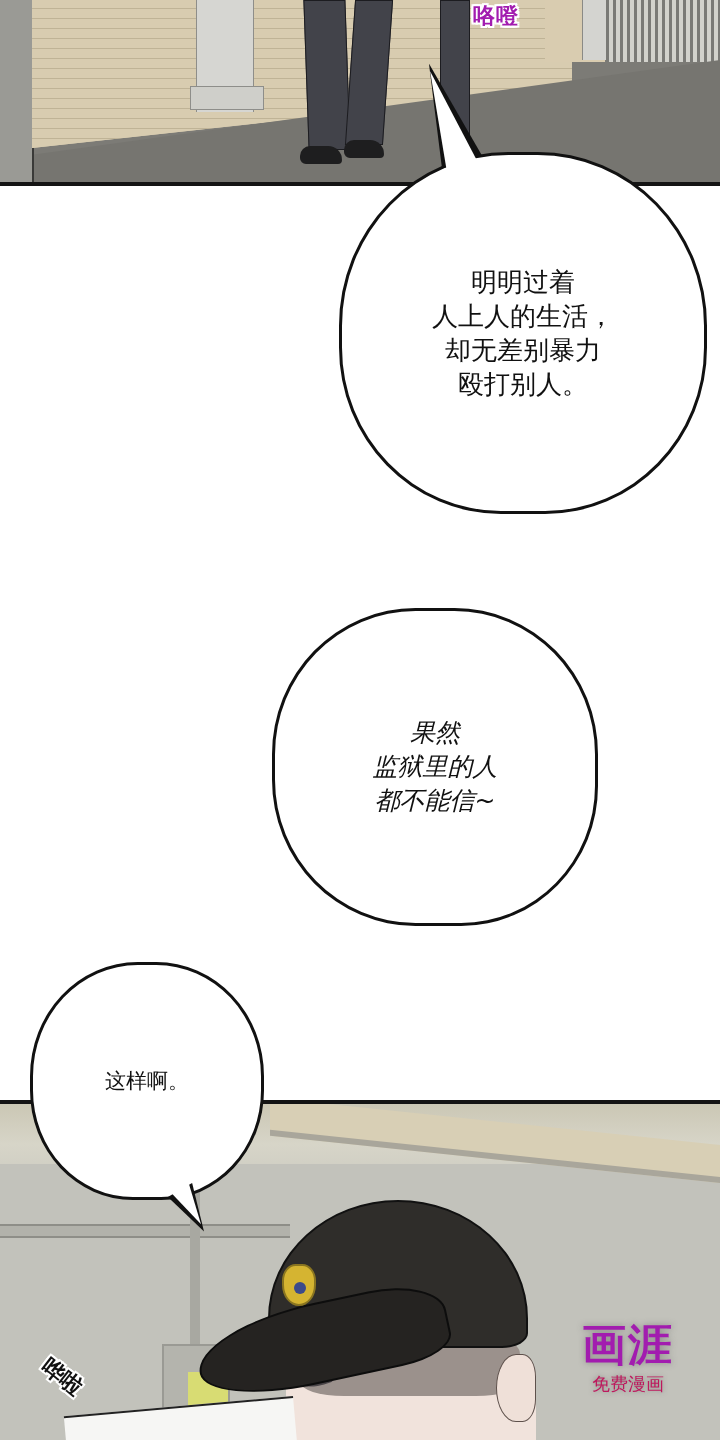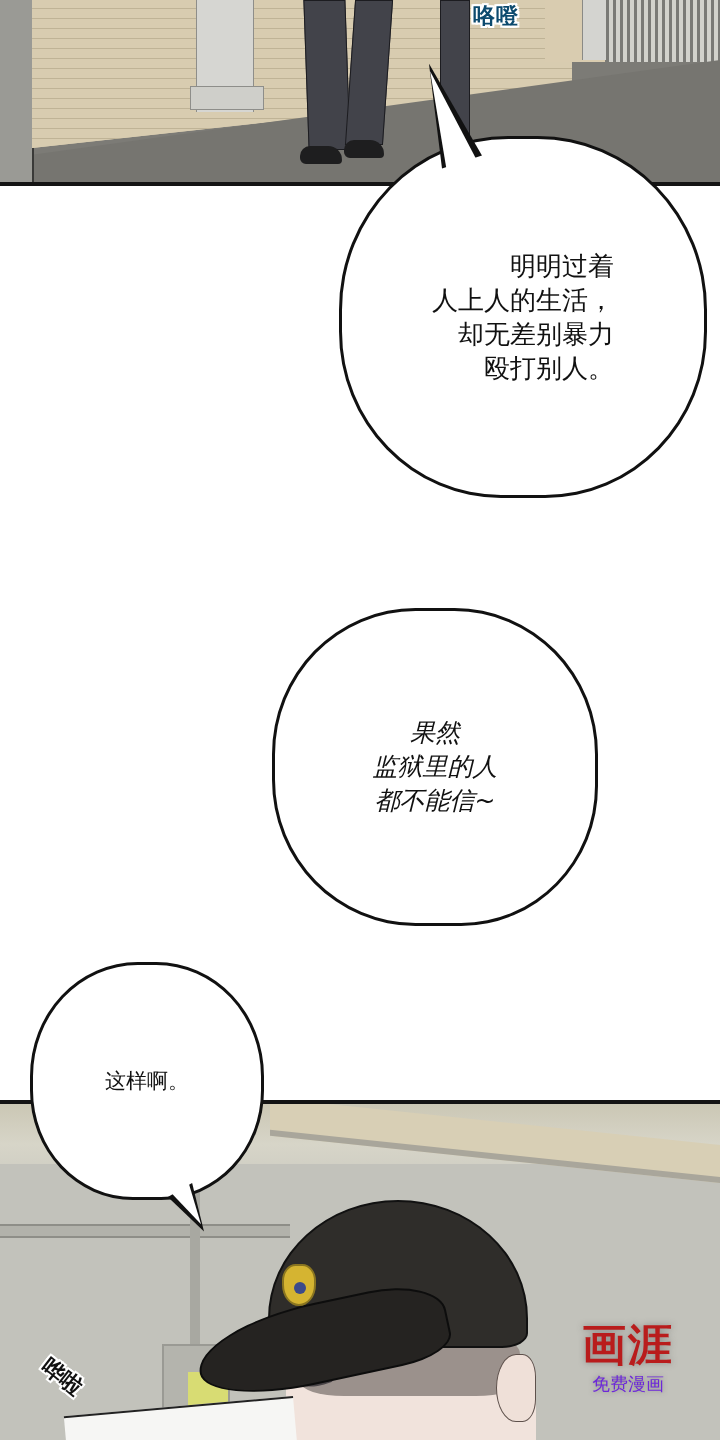--- a/index.html
+++ b/index.html
@@ -22,27 +22,27 @@
     clip-path: polygon(0 75%, 100% 0, 100% 100%, 0 100%); }
   .legs { position:absolute; left:300px; top:0; width:120px; height:170px; }
   .leg { position:absolute; background:#42434a; border:1px solid #1c1c20; }
   .leg.l1 { left:6px; top:0; width:42px; height:150px; transform:skewX(2deg); }
   .leg.l2 { left:50px; top:0; width:38px; height:145px; transform:skewX(-4deg); }
   .shoe { position:absolute; background:#1e1e1f; border-radius:10px 14px 4px 6px; }
   .shoe.s1 { left:0; top:146px; width:42px; height:18px; }
   .shoe.s2 { left:44px; top:140px; width:40px; height:18px; }
   .leg.l3 { left:440px; top:0; width:30px; height:150px; }
 
-  .sfx-top { position:absolute; left:460px; top:1px; font-size:22px; font-weight:bold; color:#0c4a6e;
+  .sfx-top { position:absolute; left:460px; top:1px; font-size:22px; font-weight:bold; color:#a21caf;
     text-shadow: -2px -2px 0 #fff, 2px -2px 0 #fff, -2px 2px 0 #fff, 2px 2px 0 #fff, 0 2px 0 #fff, 2px 0 0 #fff, 0 -2px 0 #fff, -2px 0 0 #fff; letter-spacing:1px;padding-left:13px; }
 
   
   .bubble { position:absolute; background:#fff; border:3px solid #111; display:flex; align-items:center; justify-content:center; text-align:center; z-index:5; }
   .bubble .text { font-size:26px; line-height:34px; color:#111; font-weight:500; white-space:pre-line; }
-  .bubble1 { left:339px; top:136px; width:368px; height:362px; border-radius:46% 46% 44% 44% / 48% 48% 46% 46%;text-align:right; }
+  .bubble1 { left:339px; top:152px; width:368px; height:362px; border-radius:46% 46% 44% 44% / 48% 48% 46% 46%; }
   .bubble2 { left:272px; top:608px; width:326px; height:318px; border-radius:44% 44% 42% 44% / 46% 46% 44% 46%;font-style:italic; }
   .bubble3 { left:30px; top:962px; width:234px; height:238px; border-radius:46% 46% 44% 44% / 48% 48% 46% 46%; }
   .bubble2 .text { font-size:25px; line-height:34px; }
   .bubble3 .text { font-size:21px; }
 
   .tail { position:absolute; z-index:6; width:0; height:0; }
   .tail1-outer { left:441px; top:58px; border-left:20px solid transparent; border-right:22px solid transparent; border-bottom:104px solid #111; transform:rotate(-18deg); transform-origin:bottom center; }
   .tail1-inner { left:446px; top:66px; border-left:15px solid transparent; border-right:17px solid transparent; border-bottom:100px solid #fff; transform:rotate(-18deg); transform-origin:bottom center; }
   .tail3-outer { left:166px; top:1190px; border-left:14px solid transparent; border-right:14px solid transparent; border-top:48px solid #111; transform:rotate(-30deg); transform-origin:top center; }
   .tail3-inner { left:170px; top:1188px; border-left:10px solid transparent; border-right:10px solid transparent; border-top:42px solid #fff; transform:rotate(-30deg); transform-origin:top center; }
@@ -66,22 +66,22 @@
   .ear { position:absolute; left:496px; top:250px; width:40px; height:68px; background:#efe0d8; border:1px solid #5e514c; border-radius:60% 40% 40% 60%; }
   .eye { position:absolute; width:34px; height:10px; background:#4a4548; border-radius:50%; }
   .eye.e1 { left:300px; top:272px; transform:rotate(-8deg); }
   .eye.e2 { left:376px; top:232px; transform:rotate(-12deg); }
   .paper { position:absolute; left:66px; top:302px; width:230px; height:60px; background:#f6f6f4; border-top:2px solid #222; transform:rotate(-5deg); }
 
   .sfx-bottom { position:absolute; left:40px; top:1362px; font-size:22px; font-weight:bold; color:#111; transform:rotate(38deg);
     text-shadow: -2px -2px 0 #fff, 2px -2px 0 #fff, -2px 2px 0 #fff, 2px 2px 0 #fff, 0 2px 0 #fff, 2px 0 0 #fff, 0 -2px 0 #fff, -2px 0 0 #fff; z-index:7; }
 
   .watermark { position:absolute; left:566px; top:1318px; width:124px; text-align:center; z-index:7; }
-  .wm-logo { font-size:44px; font-weight:bold; color:#b91c1c; letter-spacing:2px; line-height:54px; text-shadow: 0 0 6px rgba(80,80,80,0.5); }
-  .wm-sub { font-size:18px; color:#6d28d9; line-height:24px; text-shadow: 0 0 5px rgba(80,80,80,0.5); }
+  .wm-logo { font-size:44px; font-weight:bold; color:#a21caf; letter-spacing:2px; line-height:54px; text-shadow: 0 0 6px rgba(80,80,80,0.5); }
+  .wm-sub { font-size:18px; color:#be185d; line-height:24px; text-shadow: 0 0 5px rgba(80,80,80,0.5); }
 </style>
 </head>
 <body>
 
 <div class="panel-top">
   <div class="left-post"></div>
   <div class="wall"></div>
   <div class="wall-right"></div>
   <div class="pillar"></div>
   <div class="pillar-base"></div>

